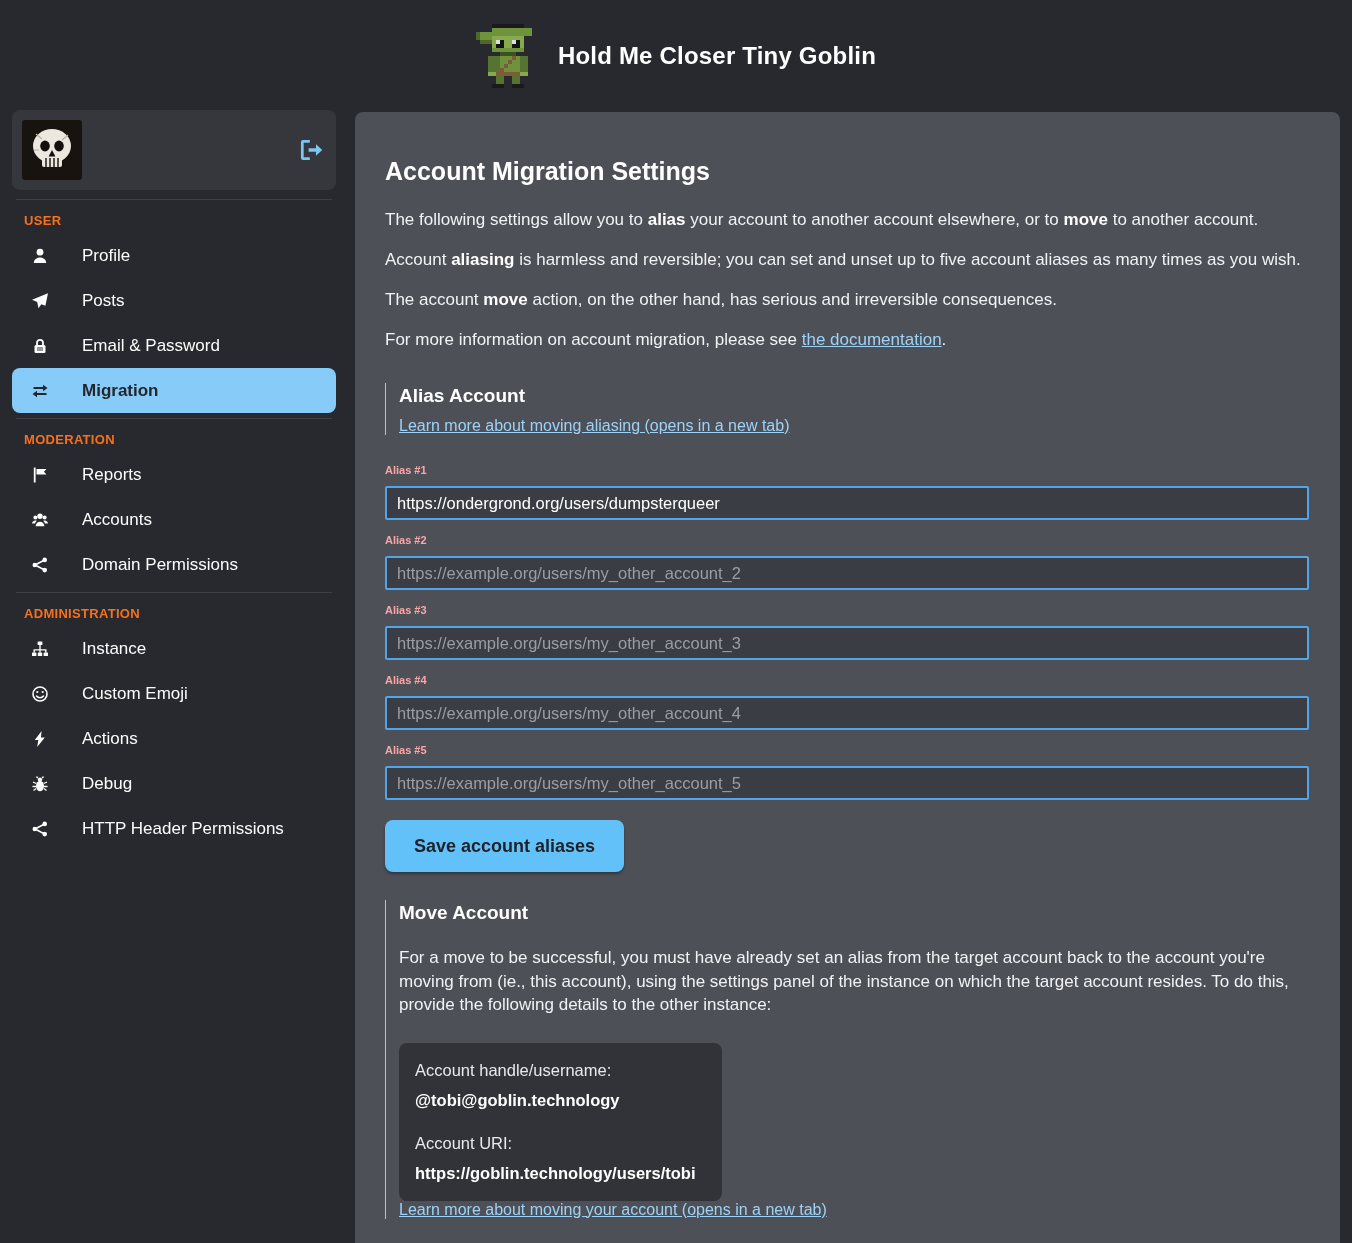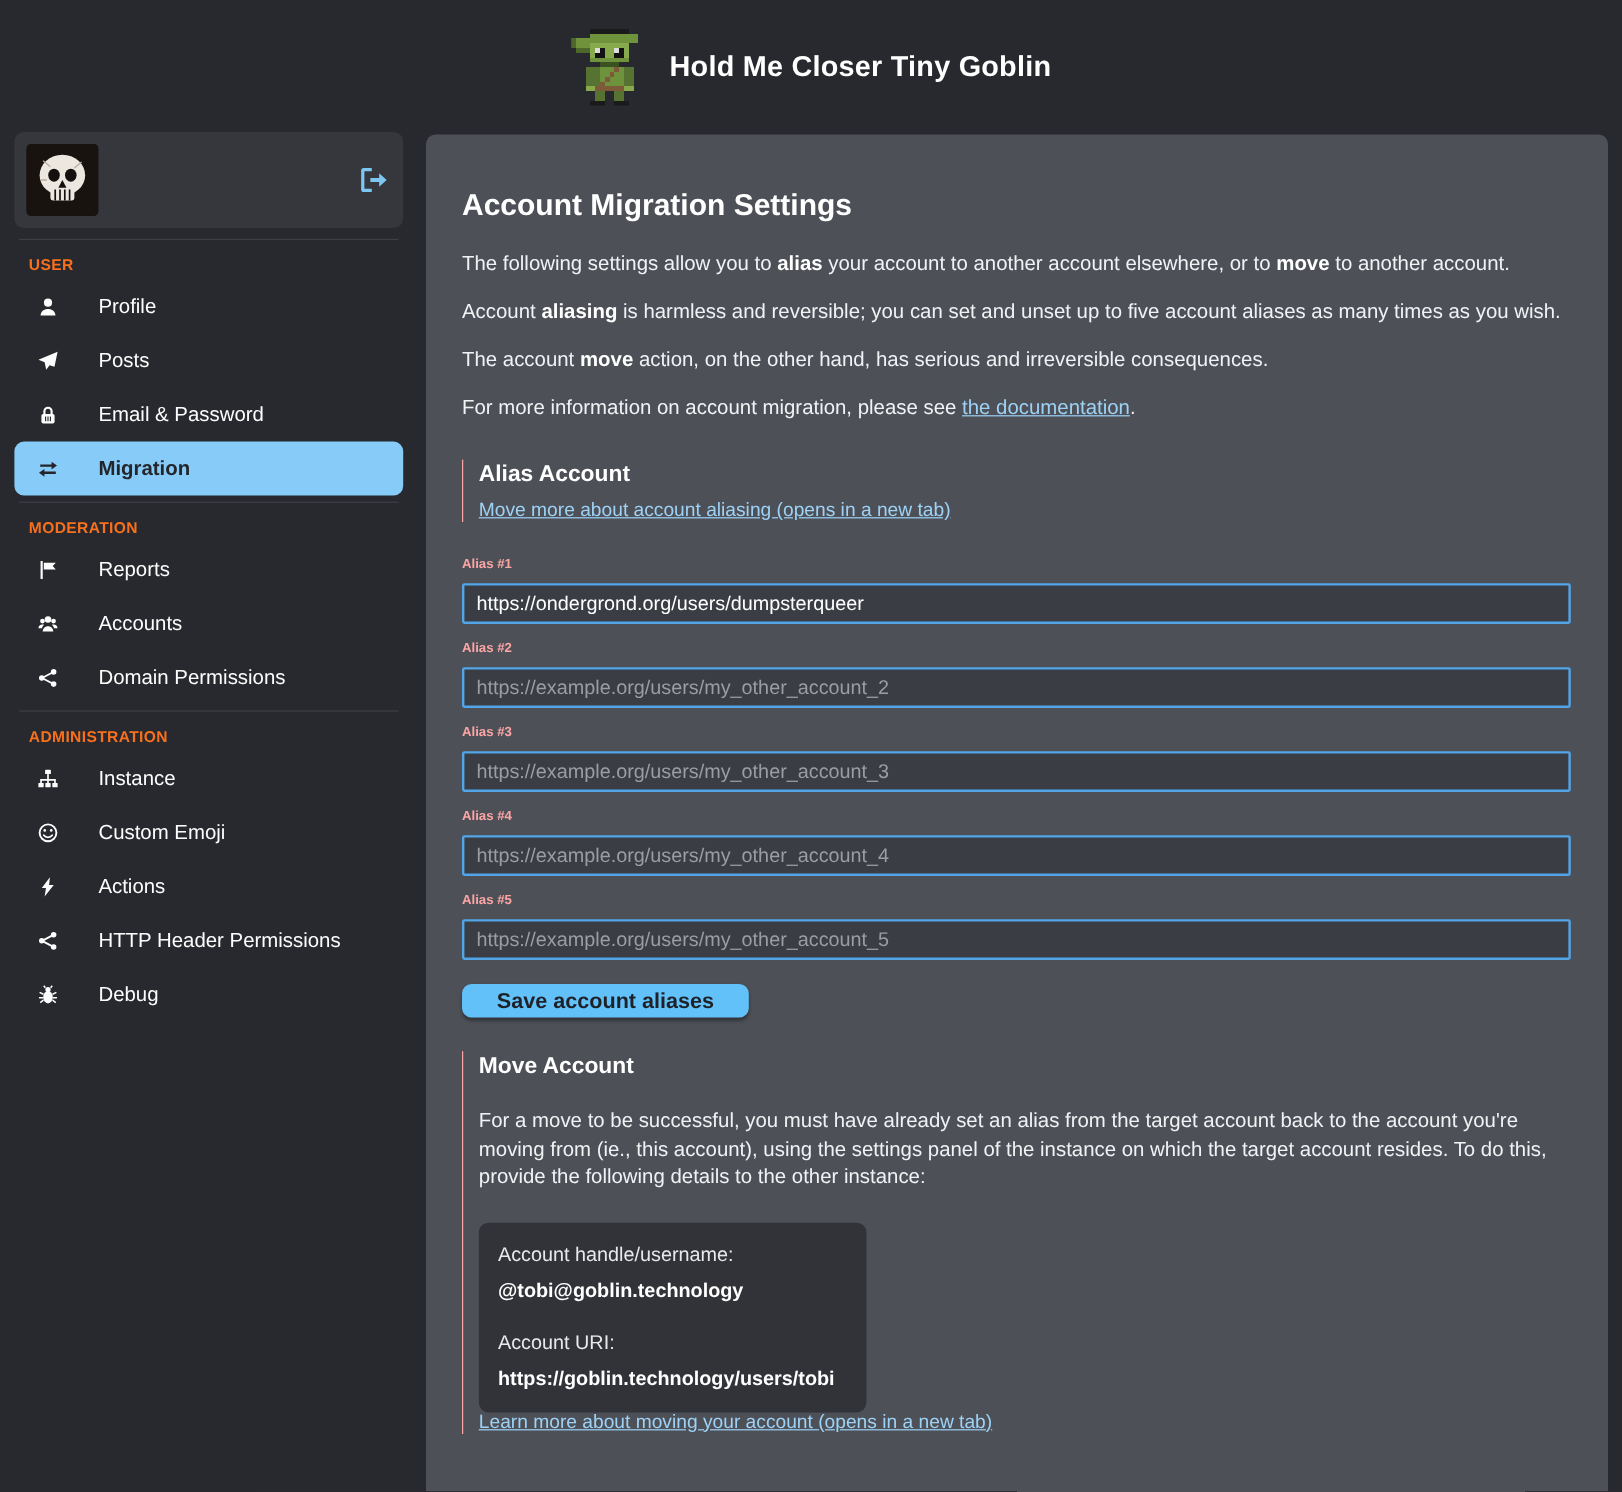--- a/index.html
+++ b/index.html
@@ -47,21 +47,21 @@
   .block-link { display:inline-block; margin-top:8px; font-size:16px; }
 
   .form-group { margin-top:11px; }
   .form-group.first { margin-top:26px; }
   .form-label { font-size:11px; line-height:19px; font-weight:bold; color:#fca5a5; margin-bottom:6px; }
   .text-input { width:924px; height:34px; background:#3b3d44; border:2px solid #52a5e8;
     border-radius:2px; color:#ffffff; font-size:16.5px; padding:0 10px;
     font-family:"Liberation Sans", sans-serif; display:block; }
   .text-input::placeholder { color:#9a9da4; opacity:1; }
 
-  .save-btn { margin-top:20px; height:28px; padding:0 29px; background:#63c1fa; color:#1e2127;
+  .save-btn { margin-top:20px; height:52px; padding:0 29px; background:#63c1fa; color:#1e2127;
     font-size:18px; font-weight:bold; border:none; border-radius:8px; cursor:pointer;
     font-family:"Liberation Sans", sans-serif; box-shadow:0 2px 3px rgba(0,0,0,.35); }
 
   .move-block { margin-top:28px; }
   .move-desc { margin-top:20px; font-size:17px; line-height:23.5px; max-width:905px; }
   .details-box { margin-top:26px; width:323px; background:#313338; border-radius:8px; padding:18px 16px; }
   .details-label { font-size:16.5px; color:#e8e9eb; }
   .details-label.second { margin-top:24px; }
   .details-value { font-size:16.5px; font-weight:bold; color:#ffffff; margin-top:11px; }
   .move-link-row { margin-top:0; }
@@ -255,62 +255,62 @@
         <svg viewBox="0 0 18 18" fill="currentColor">
             <path d="M10.6 1L3.8 10h3.5L6.2 17l7.6-9.6H9.9z"></path>
           </svg>
       </span>
       <span>Actions</span>
     </div>
 
     <div class="nav-item">
       <span class="ico">
         <svg viewBox="0 0 18 18">
+            <g stroke="currentColor" stroke-width="1.3" fill="none">
+              <path d="M5.2 8.5L2 7M5 11.5H1.5M5.2 13.5L2.5 15.5M12.8 8.5L16 7M13 11.5h3.5M12.8 13.5l2.7 2M6.8 3.2L5.5 1.5M11.2 3.2l1.3-1.7"></path>
+            </g>
+            <circle cx="9" cy="4.6" r="2.2" fill="currentColor"></circle>
+            <ellipse cx="9" cy="11" rx="4" ry="5.2" fill="currentColor"></ellipse>
+          </svg>
+      </span>
+      <span>Debug</span>
+    </div>
+
+    <div class="nav-item">
+      <span class="ico">
+        <svg viewBox="0 0 18 18">
             <g stroke="currentColor" stroke-width="1.6">
               <line x1="4" y1="9" x2="13.6" y2="4"></line>
               <line x1="4" y1="9" x2="13.6" y2="14"></line>
             </g>
             <circle cx="3.8" cy="9" r="2.3" fill="currentColor"></circle>
             <circle cx="13.7" cy="3.9" r="2.3" fill="currentColor"></circle>
             <circle cx="13.7" cy="14.1" r="2.3" fill="currentColor"></circle>
           </svg>
       </span>
       <span>HTTP Header Permissions</span>
     </div>
-
-    <div class="nav-item">
-      <span class="ico">
-        <svg viewBox="0 0 18 18">
-            <g stroke="currentColor" stroke-width="1.3" fill="none">
-              <path d="M5.2 8.5L2 7M5 11.5H1.5M5.2 13.5L2.5 15.5M12.8 8.5L16 7M13 11.5h3.5M12.8 13.5l2.7 2M6.8 3.2L5.5 1.5M11.2 3.2l1.3-1.7"></path>
-            </g>
-            <circle cx="9" cy="4.6" r="2.2" fill="currentColor"></circle>
-            <ellipse cx="9" cy="11" rx="4" ry="5.2" fill="currentColor"></ellipse>
-          </svg>
-      </span>
-      <span>Debug</span>
-    </div>
   </nav>
 
   <main class="main-panel">
 
     <h1 class="page-title">Account Migration Settings</h1>
 
     <p class="intro-p"><span>The following settings allow you to </span><b>alias</b><span> your account to another account elsewhere, or to </span><b>move</b><span> to another account.</span></p>
 
     <p class="intro-p"><span>Account </span><b>aliasing</b><span> is harmless and reversible; you can set and unset up to five account aliases as many times as you wish.</span></p>
 
     <p class="intro-p"><span>The account </span><b>move</b><span> action, on the other hand, has serious and irreversible consequences.</span></p>
 
     <p class="intro-p"><span>For more information on account migration, please see </span><a class="doc-link">the documentation</a><span>.</span></p>
 
     
     <div class="section-block">
       <div class="section-heading">Alias Account</div>
-      <a class="block-link">Move more about account aliasing (opens in a new tab)</a>
+      <a class="block-link">Learn more about moving aliasing (opens in a new tab)</a>
     </div>
 
     <div class="form-group first">
       <div class="form-label">Alias #1</div>
       <input class="text-input" type="text" value="https://ondergrond.org/users/dumpsterqueer" style="">
     </div>
     <div class="form-group">
       <div class="form-label">Alias #2</div>
       <input class="text-input" type="text" placeholder="https://example.org/users/my_other_account_2" style="">
     </div>

